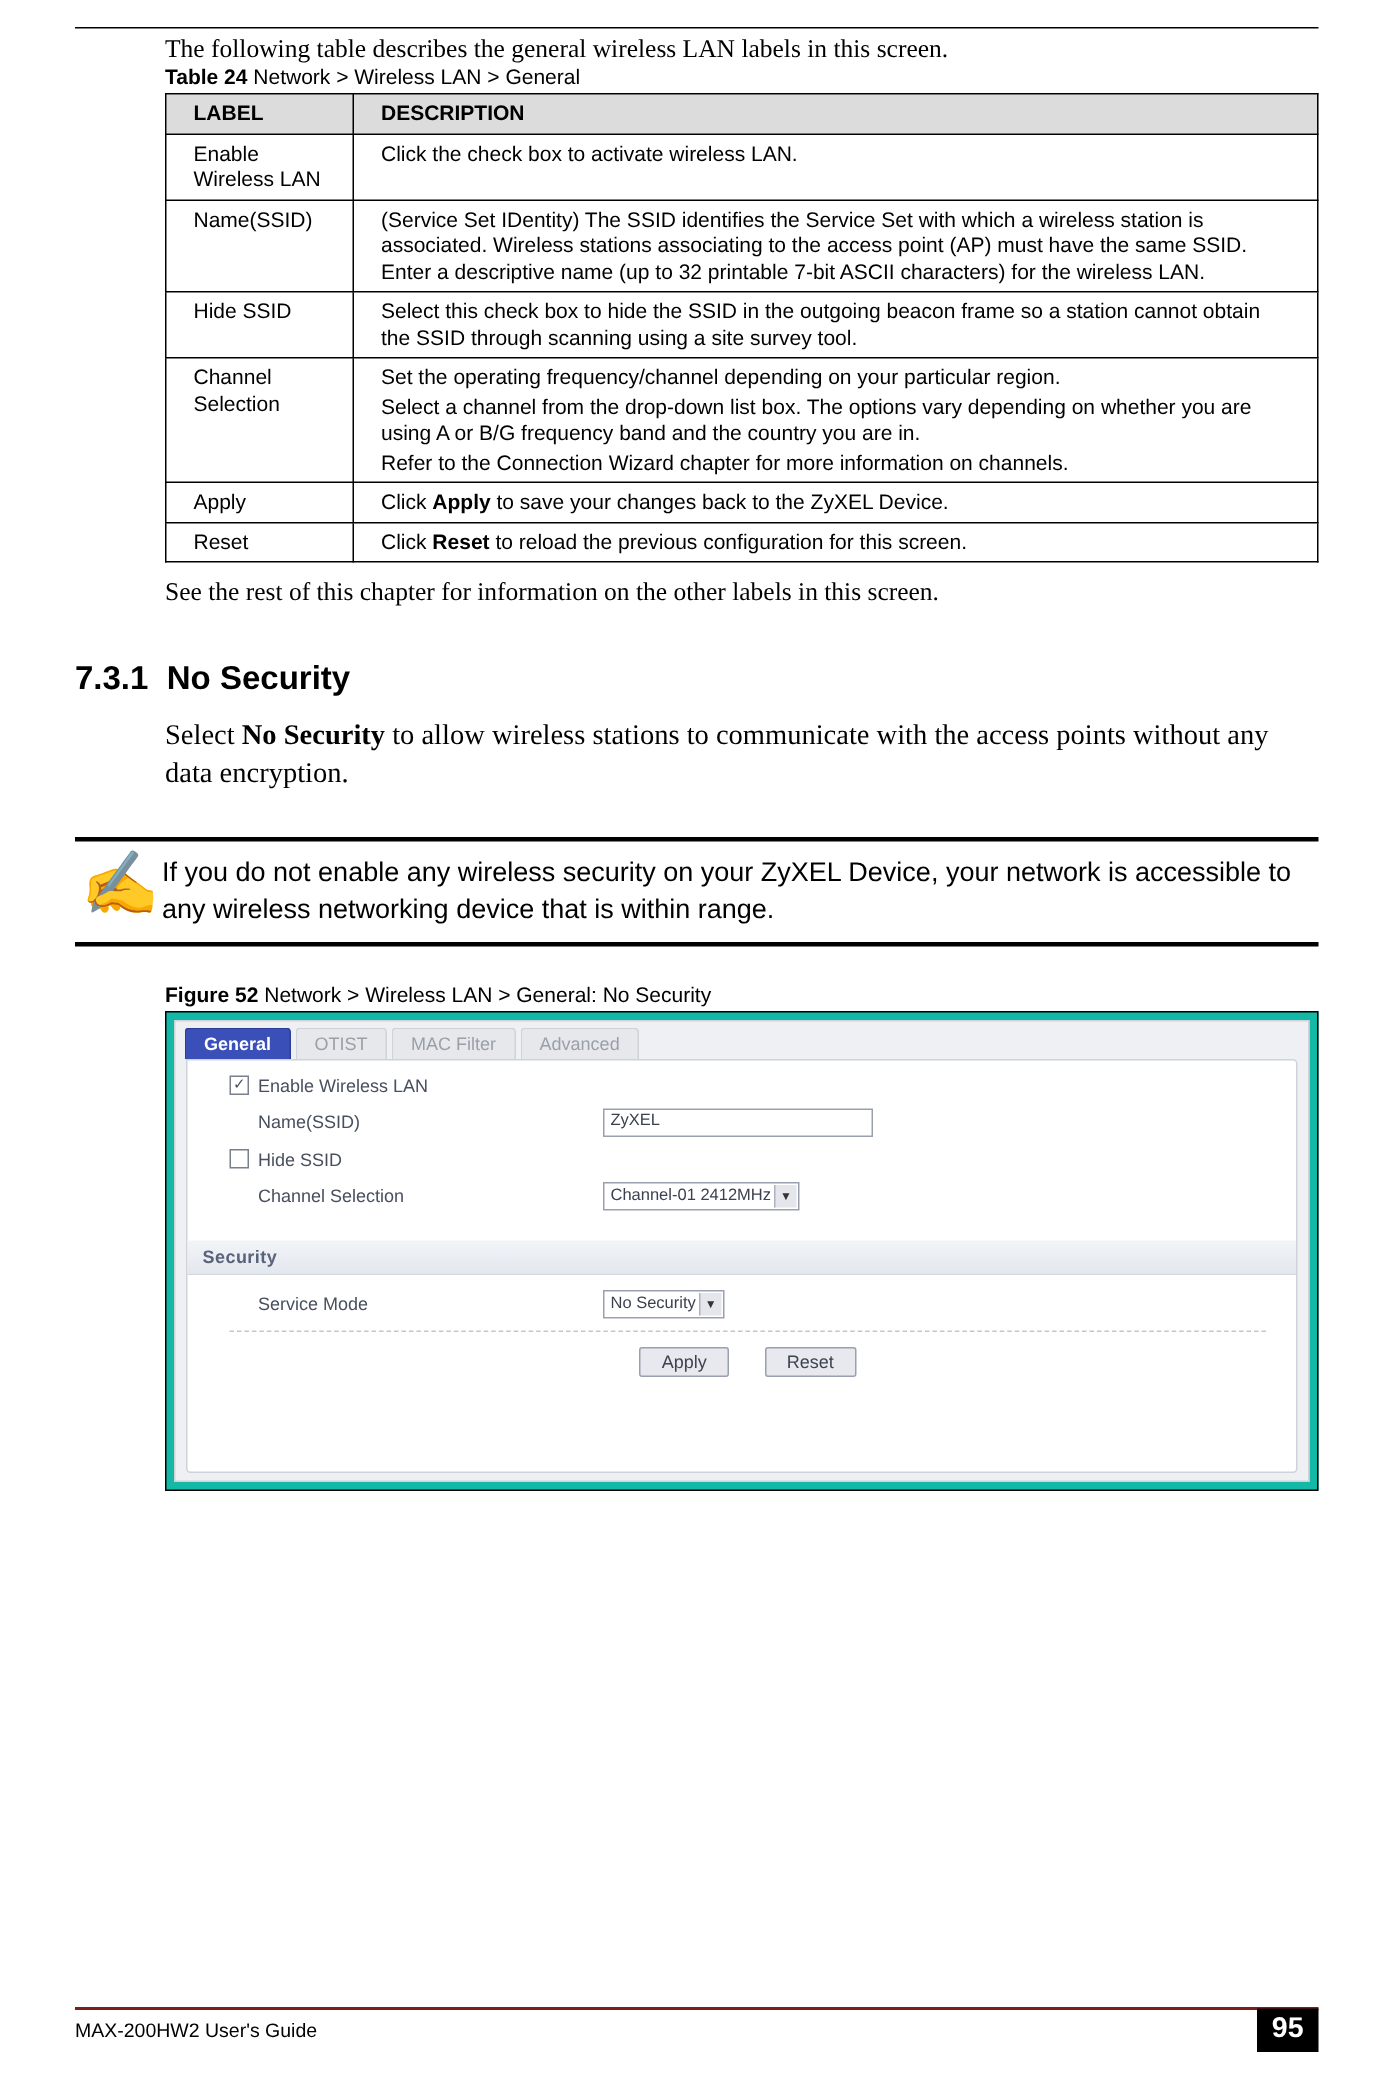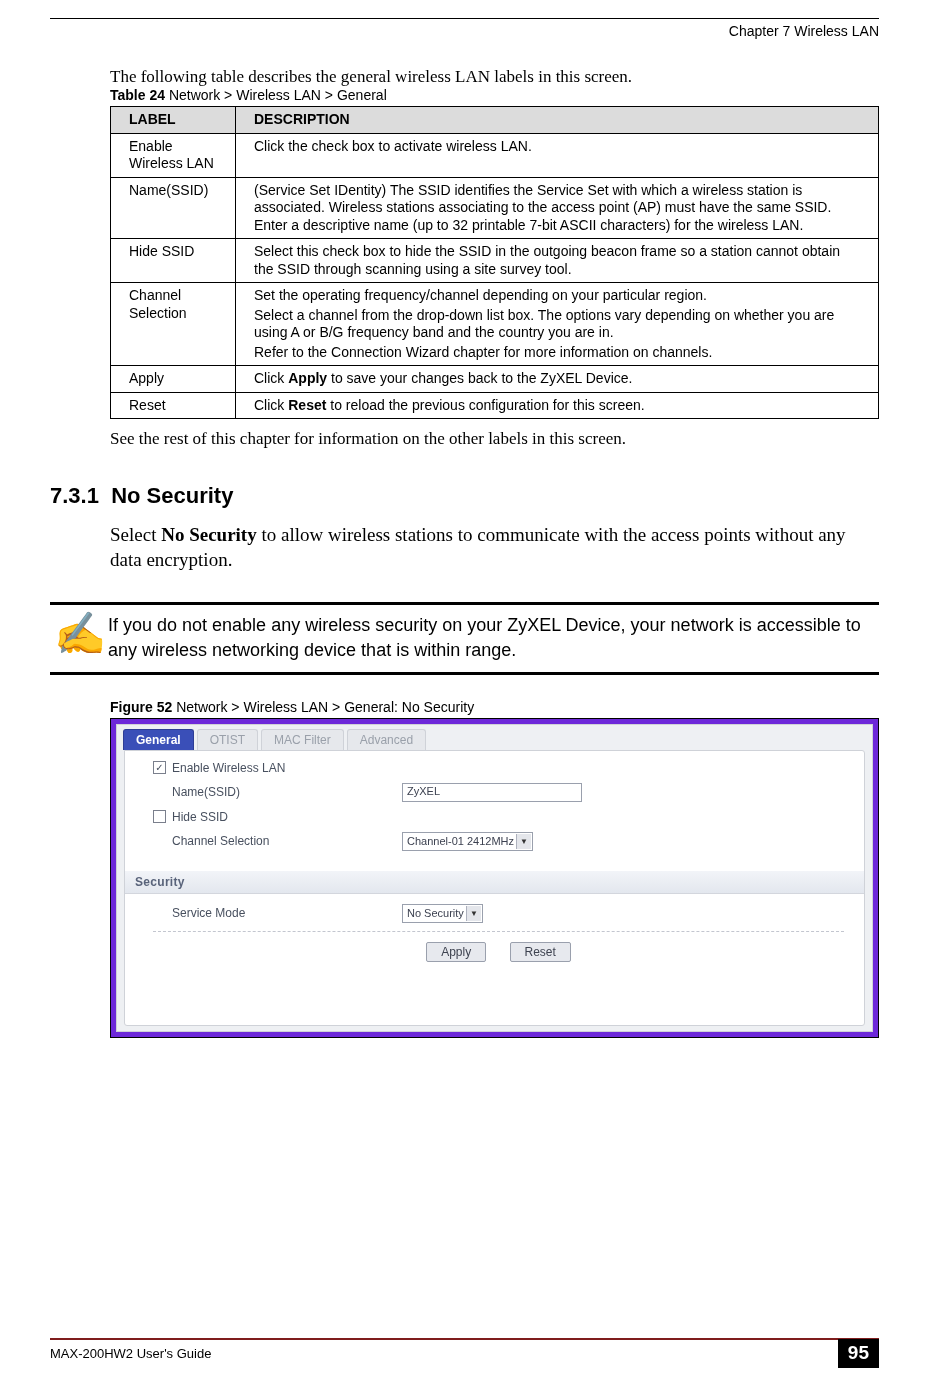--- a/index.html
+++ b/index.html
@@ -80,21 +80,21 @@
     .figure-caption {
       font-family: Arial, Helvetica, sans-serif;
       font-size: 14px;
       margin: 22px 0 3px 0;
     }
     .figure-caption .bold { font-weight: bold; }
 
     
     .fig-box {
       border: 1px solid #000;
-      background: #6d28d9;
+      background: #14b8a6;
       width: 100%;
       height: 320px;
       position: relative;
       font-family: Tahoma, Arial, sans-serif;
     }
     .fig-inner { position:absolute; inset:5px; background:#eef0f3; border:1px solid #d0d2d6;}
     .tabs { display:flex; gap:3px; padding:4px 6px 0 6px;}
     .tab {
       padding: 3px 12px;
       font-size: 12px;
@@ -157,21 +157,20 @@
       background:#000; color:#fff;
       font-family: Arial, Helvetica, sans-serif; font-weight:bold;
       font-size:19px; padding:3px 10px 4px 10px;
     }
   </style>
 </head>
 <body>
 
 <div class="page">
   <div class="hr-top"></div>
-  <div class="header-text">Chapter 7 Wireless LAN</div>
 
   <div class="body-content">
     <p class="intro">The following table describes the general wireless LAN labels in this screen.</p>
 
     <p class="table-caption">
       <span class="bold">Table 24</span><span>   Network &gt; Wireless LAN &gt; General</span>
     </p>
 
     <table class="desc">
       <thead>

